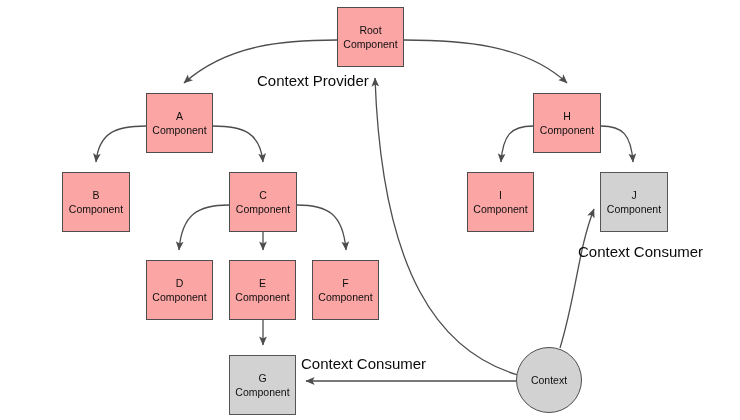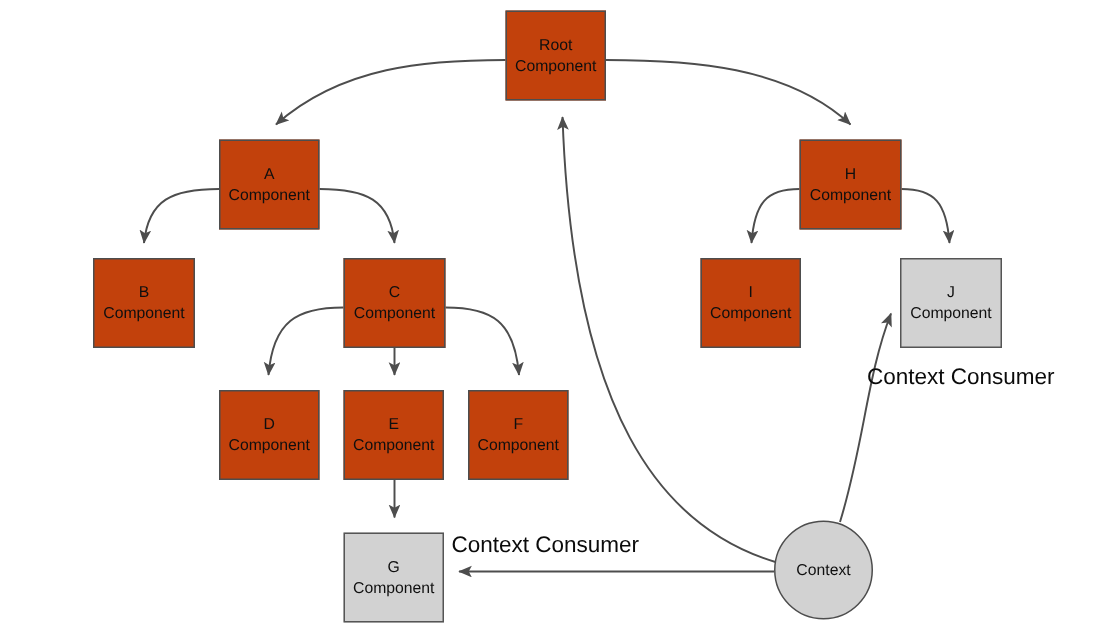--- a/index.html
+++ b/index.html
@@ -19,21 +19,21 @@
     position: absolute;
     left: 0;
     top: 0;
     width: 740px;
     height: 420px;
   }
   .node {
     position: absolute;
     box-sizing: border-box;
     border: 1.3px solid #4d4d4d;
-    background: #c2410c;
+    background: #fca5a5;
     display: flex;
     flex-direction: column;
     align-items: center;
     justify-content: center;
     line-height: 1.38;
     color: #0f0f0f;
     font-size: 10.5px;
     font-family: "Liberation Sans", sans-serif;
     z-index: 2;
   }
@@ -139,16 +139,17 @@
   </div>
   <div class="node shaded" style="left: 600px; top: 172px; width: 68px; height: 60px;">
     <span class="n-line">J</span>
     <span class="n-line">Component</span>
   </div>
 
   <div class="ctx-circle" id="ctx-circle" style="left: 516px; top: 347px; width: 66px; height: 66px;">
     <span>Context</span>
   </div>
 
+  <div class="ann" style="left: 257px; top: 72px;">Context Provider</div>
   <div class="ann" style="left: 301px; top: 355px;">Context Consumer</div>
   <div class="ann" style="left: 578px; top: 243px;">Context Consumer</div>
 
 </div>
 
 </body></html>

